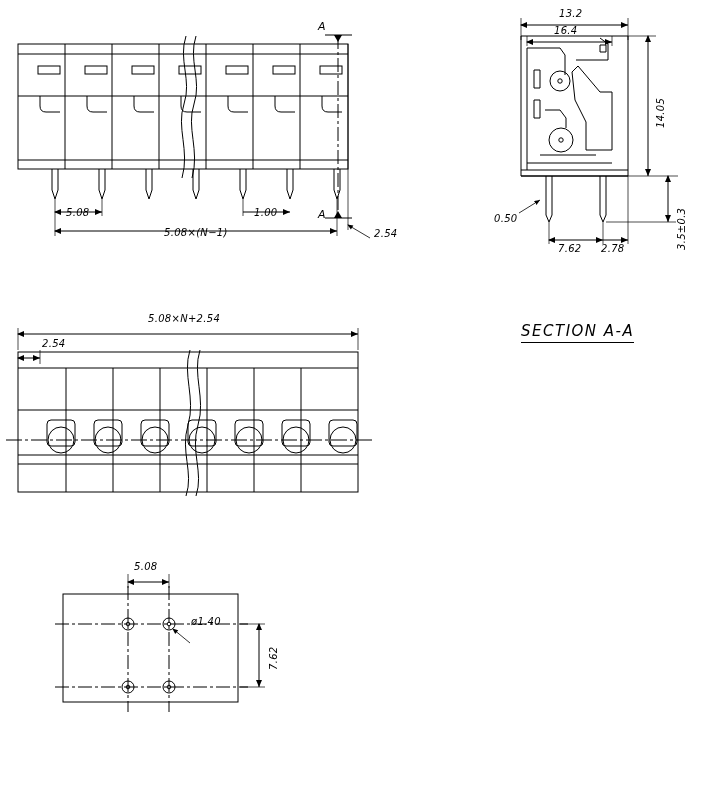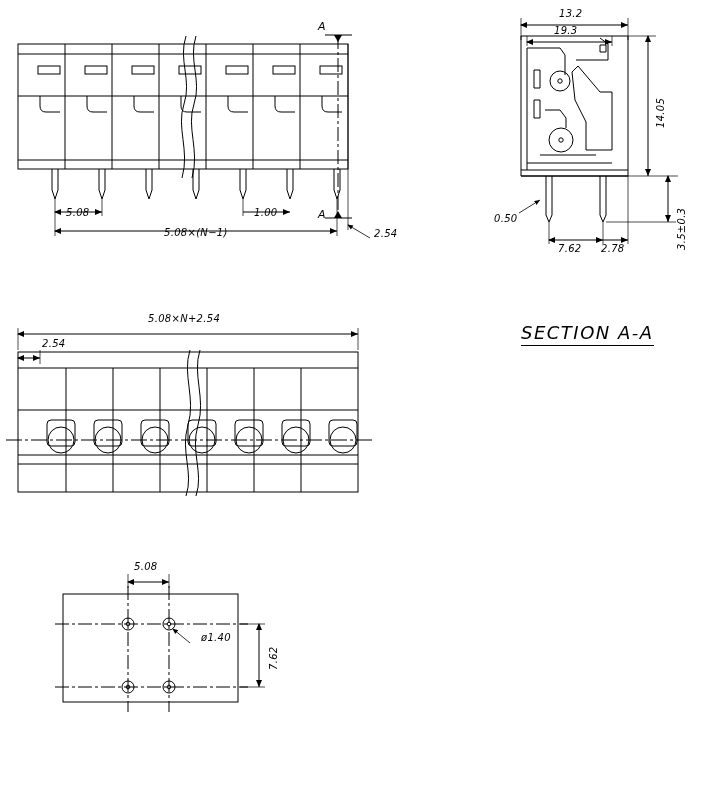--- a/index.html
+++ b/index.html
@@ -15,21 +15,21 @@
     letter-spacing:0.3px;
   }
   .dim-label.vert{
     transform-origin:0 0;
     transform:rotate(-90deg);
   }
   .caption{
     position:absolute;
     font-family:"DejaVu Sans",sans-serif;
     font-style:italic;
-    font-size:18px;
+    font-size:15px;
     letter-spacing:1.5px;
     color:#000;
     white-space:nowrap;
     border-bottom:1.4px solid #000;
     padding-bottom:2px;
   }
   .letter{
     position:absolute;
     font-family:"DejaVu Sans",sans-serif;
     font-style:italic;
@@ -253,30 +253,30 @@
 
   <div class="letter" style="left:318px;top:20px;">A</div>
   <div class="letter" style="left:318px;top:208px;">A</div>
 
   <div class="dim-label" style="left:66px;top:207px;">5.08</div>
   <div class="dim-label" style="left:254px;top:207px;">1.00</div>
   <div class="dim-label" style="left:164px;top:227px;">5.08×(N−1)</div>
   <div class="dim-label" style="left:374px;top:228px;">2.54</div>
 
   <div class="dim-label" style="left:559px;top:8px;text-align:center;">13.2</div>
-  <div class="dim-label" style="left:554px;top:25px;">19.3</div>
+  <div class="dim-label" style="left:554px;top:25px;">16.4</div>
   <div class="dim-label vert" style="left:655px;top:128px;">14.05</div>
   <div class="dim-label" style="left:494px;top:213px;">0.50</div>
   <div class="dim-label" style="left:558px;top:243px;">7.62</div>
   <div class="dim-label" style="left:601px;top:243px;">2.78</div>
   <div class="dim-label vert" style="left:676px;top:250px;">3.5±0.3</div>
 
   <div class="caption" style="left:521px;top:322px;">SECTION A-A</div>
 
   <div class="dim-label" style="left:148px;top:313px;">5.08×N+2.54</div>
   <div class="dim-label" style="left:42px;top:338px;">2.54</div>
 
   <div class="dim-label" style="left:134px;top:561px;">5.08</div>
-  <div class="dim-label" style="left:191px;top:632px;margin-left:10px;">ø1.40</div>
+  <div class="dim-label" style="left:191px;top:616px;">ø1.40</div>
   <div class="dim-label vert" style="left:268px;top:670px;">7.62</div>
 
 
 </div>
 
 </body></html>

